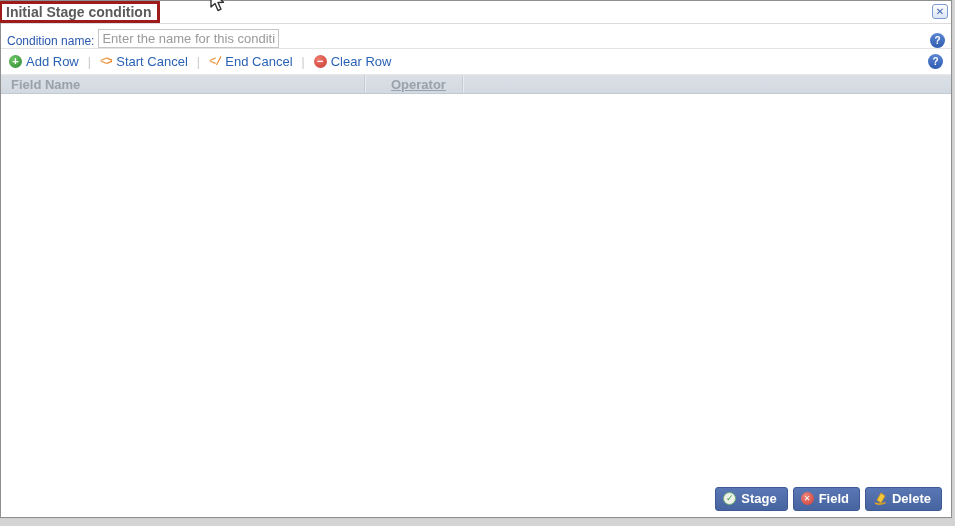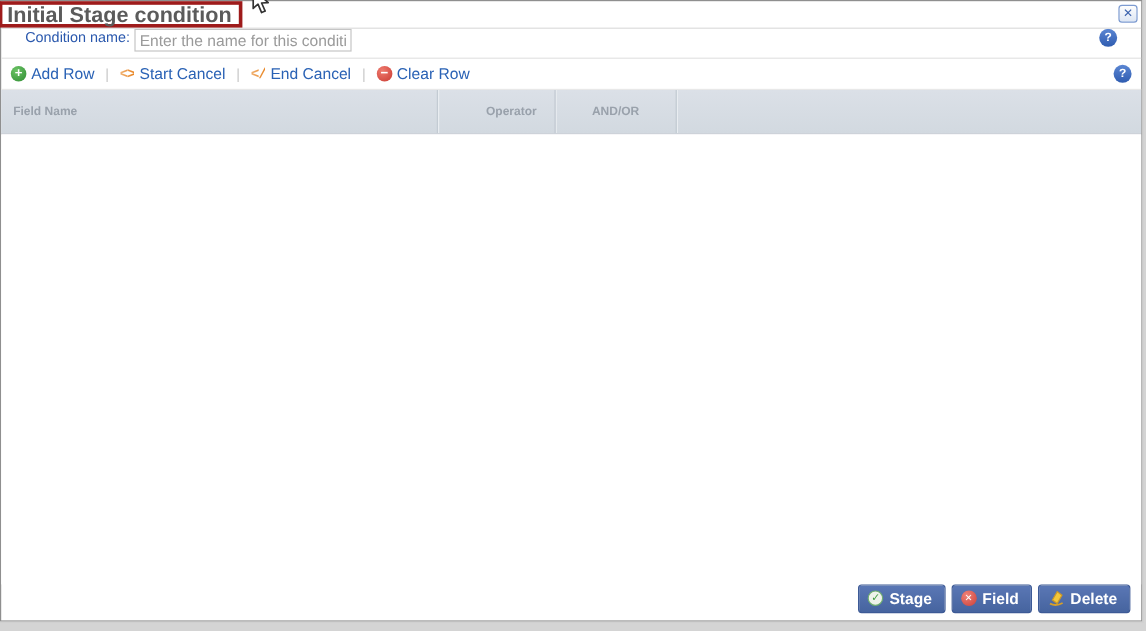--- a/index.html
+++ b/index.html
@@ -21,37 +21,37 @@
   .titlebar {
     height:23px; position:relative;
     border-bottom:1px solid #dcdcdc;
     flex:0 0 auto;
   }
   .title-box {
     position:absolute; left:-2px; top:0;
     border:3px solid #9e1b1b;
     padding:0 6px 0 4px;
     height:22px; line-height:16px;
-    font-size:18px; font-weight:bold; color:#5b5b5b;
+    font-size:14px; font-weight:bold; color:#5b5b5b;
     display:flex; align-items:center;
     background:transparent;
   }
   .close-btn {
     position:absolute; right:3px; top:3px;
     width:16px; height:15px;
     border:1px solid #7d9bd1; border-radius:3px;
     background:linear-gradient(#fdfdfd,#dde6f4);
     color:#3b62ad; font-size:10px; font-weight:bold;
     display:flex; align-items:center; justify-content:center;
     cursor:pointer; line-height:1;
   }
   
   .cond-row {
-    height:25px; display:flex; align-items:flex-start;
-    padding:0 20px; border-bottom:1px solid #e3e3e3;
+    height:25px; display:flex; align-items:flex-end;
+    padding:0 6px; border-bottom:1px solid #e3e3e3;
     flex:0 0 auto;
   }
   .cond-label { font-size:12px; color:#2a58ad; margin-right:4px; white-space:nowrap; }
   .cond-input {
     width:181px; height:19px;
     border:1px solid #c5c5c5;
     font-family:"Liberation Sans","DejaVu Sans",sans-serif;
     font-size:13px; padding:1px 3px; color:#444;
   }
   .cond-input::placeholder { color:#9a9a9a; opacity:1; }
@@ -81,31 +81,31 @@
   .ic-del { background:radial-gradient(circle at 35% 30%,#ef7a6e,#c93a32); }
   .ic-grp {
     font-weight:bold; font-size:12px; letter-spacing:-1px;
     font-family:"Liberation Mono","DejaVu Sans Mono",monospace;
     background:linear-gradient(90deg,#f0b274,#e8821e);
     -webkit-background-clip:text; background-clip:text;
     color:transparent;
   }
   
   .grid-header {
-    display:flex; height:38px; flex:0 0 auto;
+    display:flex; height:20px; flex:0 0 auto;
     background:linear-gradient(#dbe0e7,#d2d9e0);
     border-top:1px solid #e8e8e8;
     border-bottom:1px solid #c2c9d1;
-    font-size:10px; font-weight:bold; color:#99a1ab;
+    font-size:13px; font-weight:bold; color:#99a1ab;
     align-items:center;
   }
   .gh-cell { height:100%; display:flex; align-items:center; }
   .gh-cell + .gh-cell { border-left:1px solid #c3cbd3; box-shadow:inset 1px 0 0 #e9edf1; }
   .gh-field   { width:363px; padding-left:10px; }
-  .gh-op      { width:98px;  padding-left:40px; }
+  .gh-op      { width:98px;  padding-left:26px;text-decoration:underline; }
   .gh-value   { width:376px; padding-left:12px; }
   .gh-andor   { width:101px; justify-content:center; }
   .gh-spacer  { flex:1; }
   
   .grid-body { flex:1 1 auto; background:#fff; }
   
   .footer {
     flex:0 0 auto; display:flex; justify-content:flex-end;
     gap:5px; padding:0 9px 6px 0;
   }
@@ -179,21 +179,20 @@
       <span>Clear Row</span>
     </div>
     <div class="help-icon">
       <span>?</span>
     </div>
   </div>
 
   <div class="grid-header">
     <div class="gh-cell gh-field">Field Name</div>
     <div class="gh-cell gh-op">Operator</div>
-    <div class="gh-cell gh-andor">AND/OR</div>
     <div class="gh-cell gh-spacer"></div>
   </div>
 
   <div class="grid-body"></div>
 
   <div class="footer">
     <button class="btn">
       <span class="ic-done">
           <span>✓</span>
         </span>

